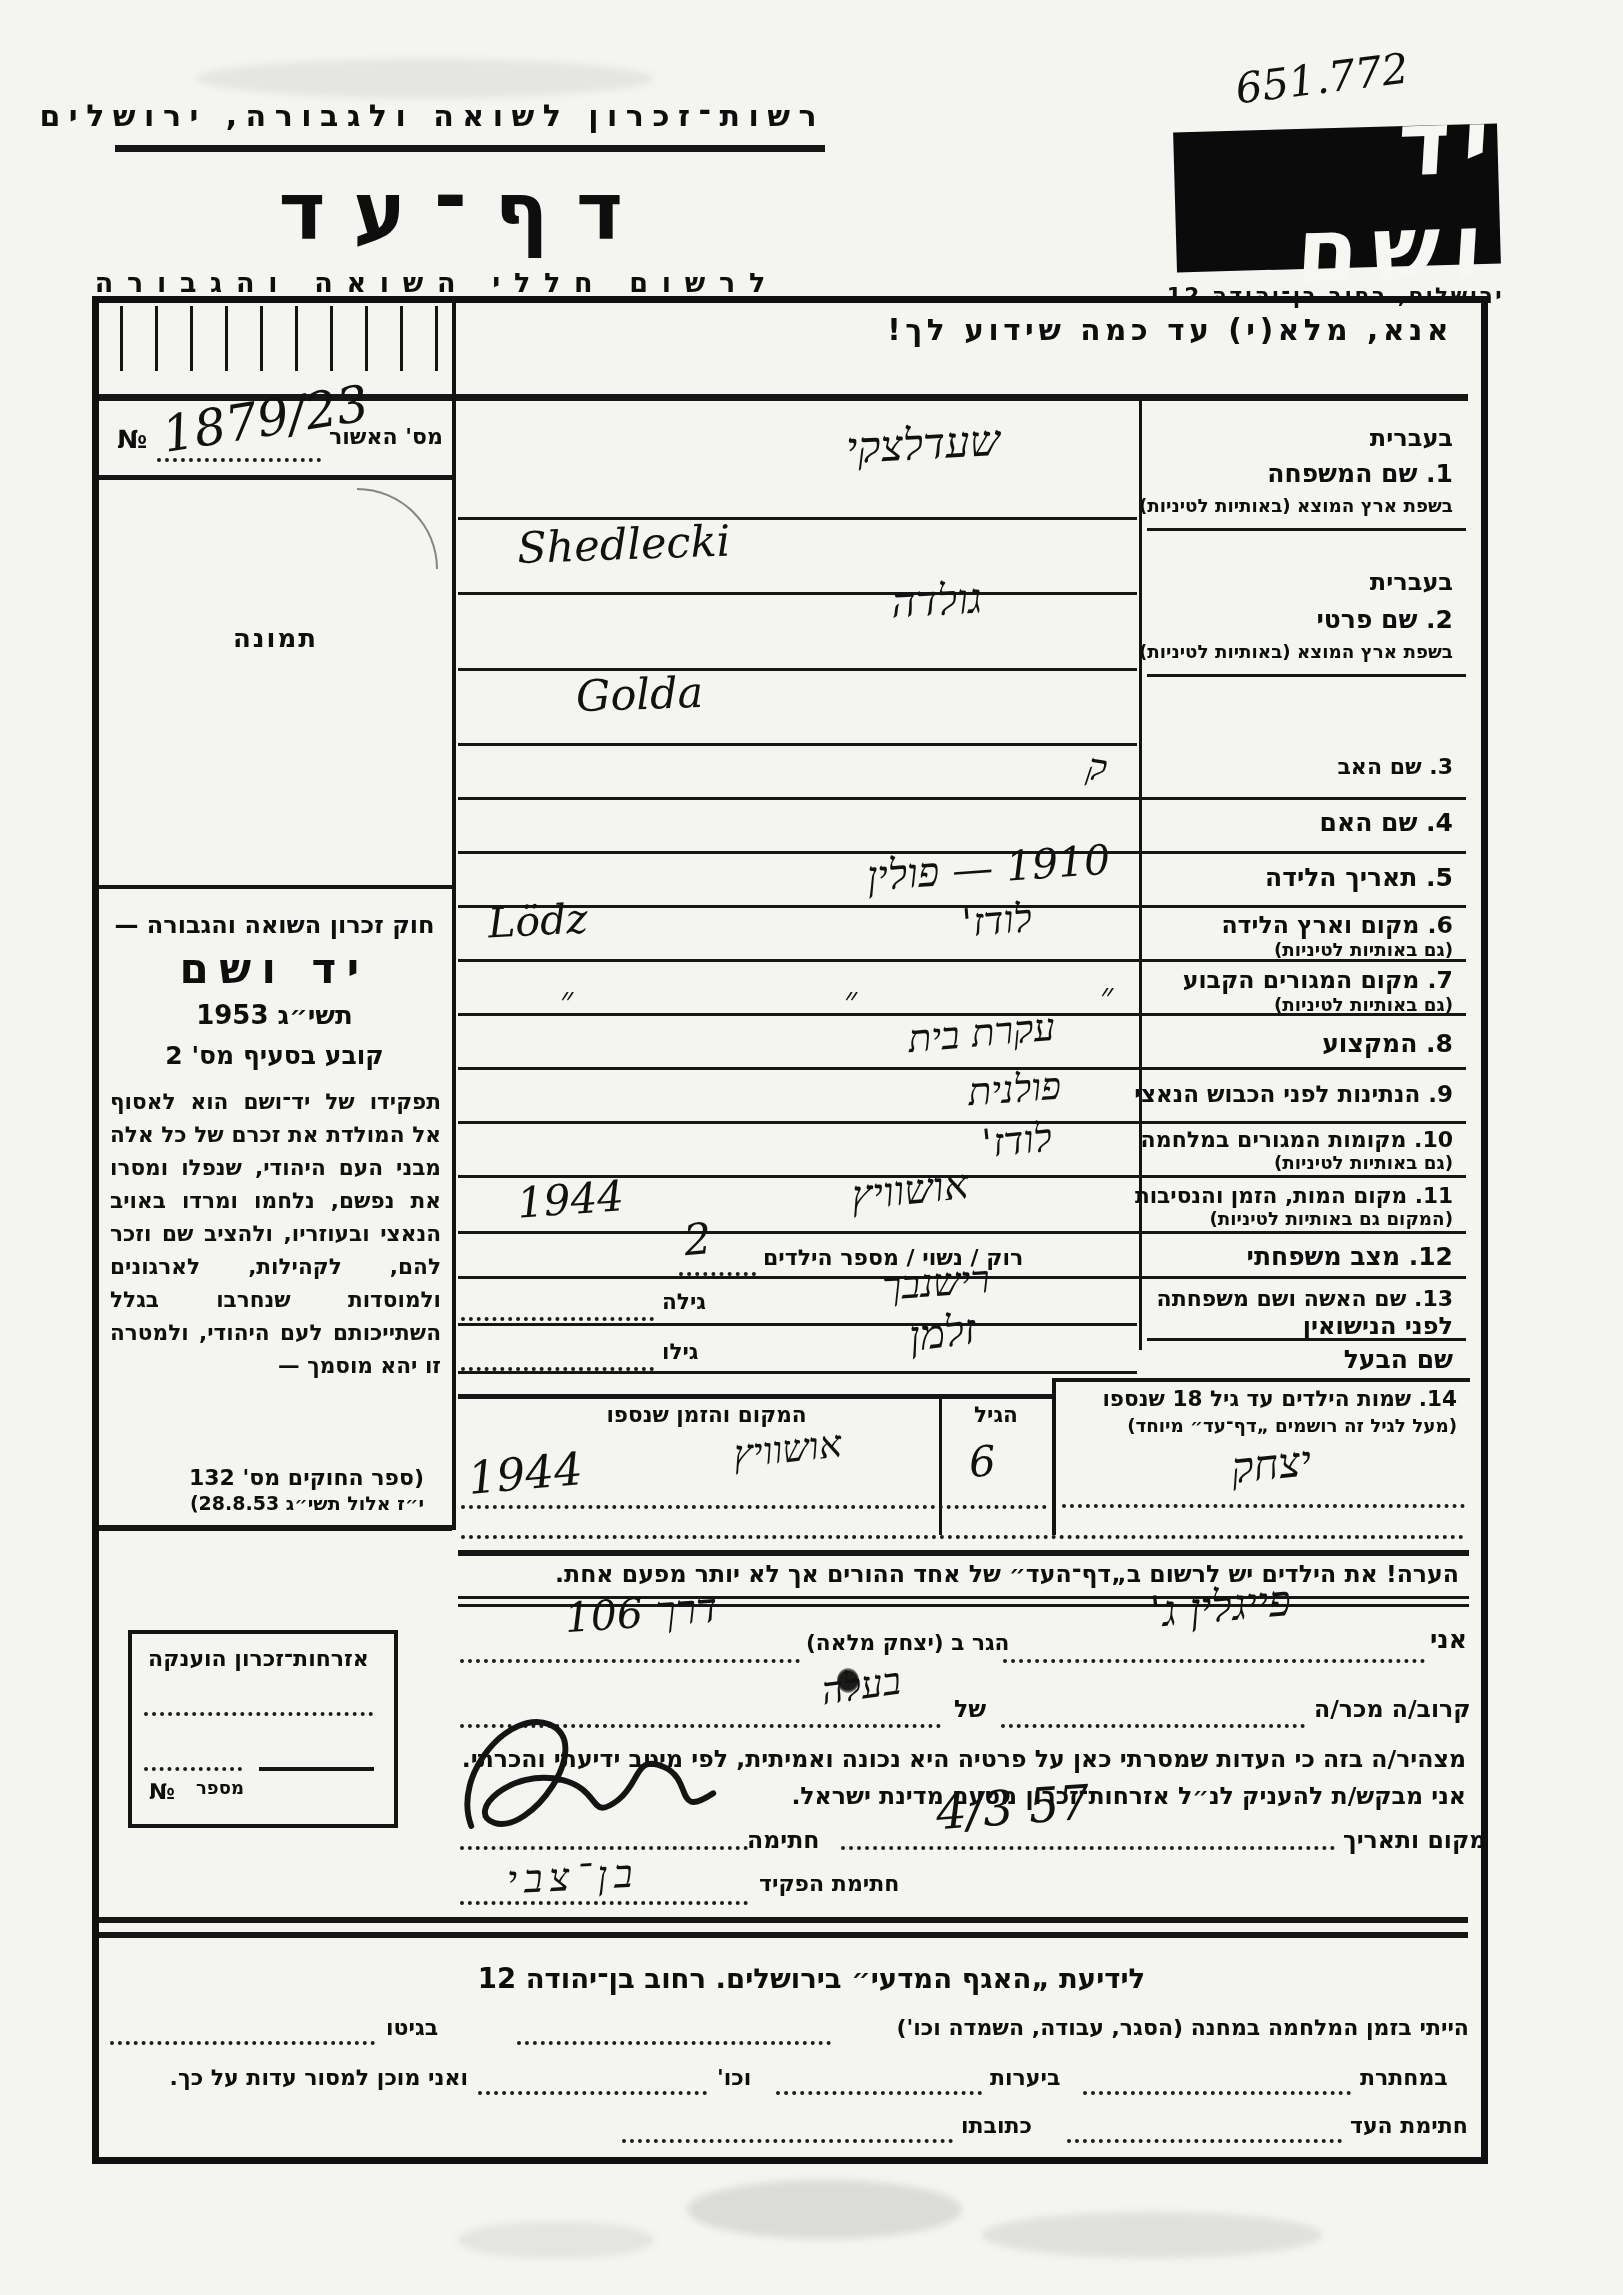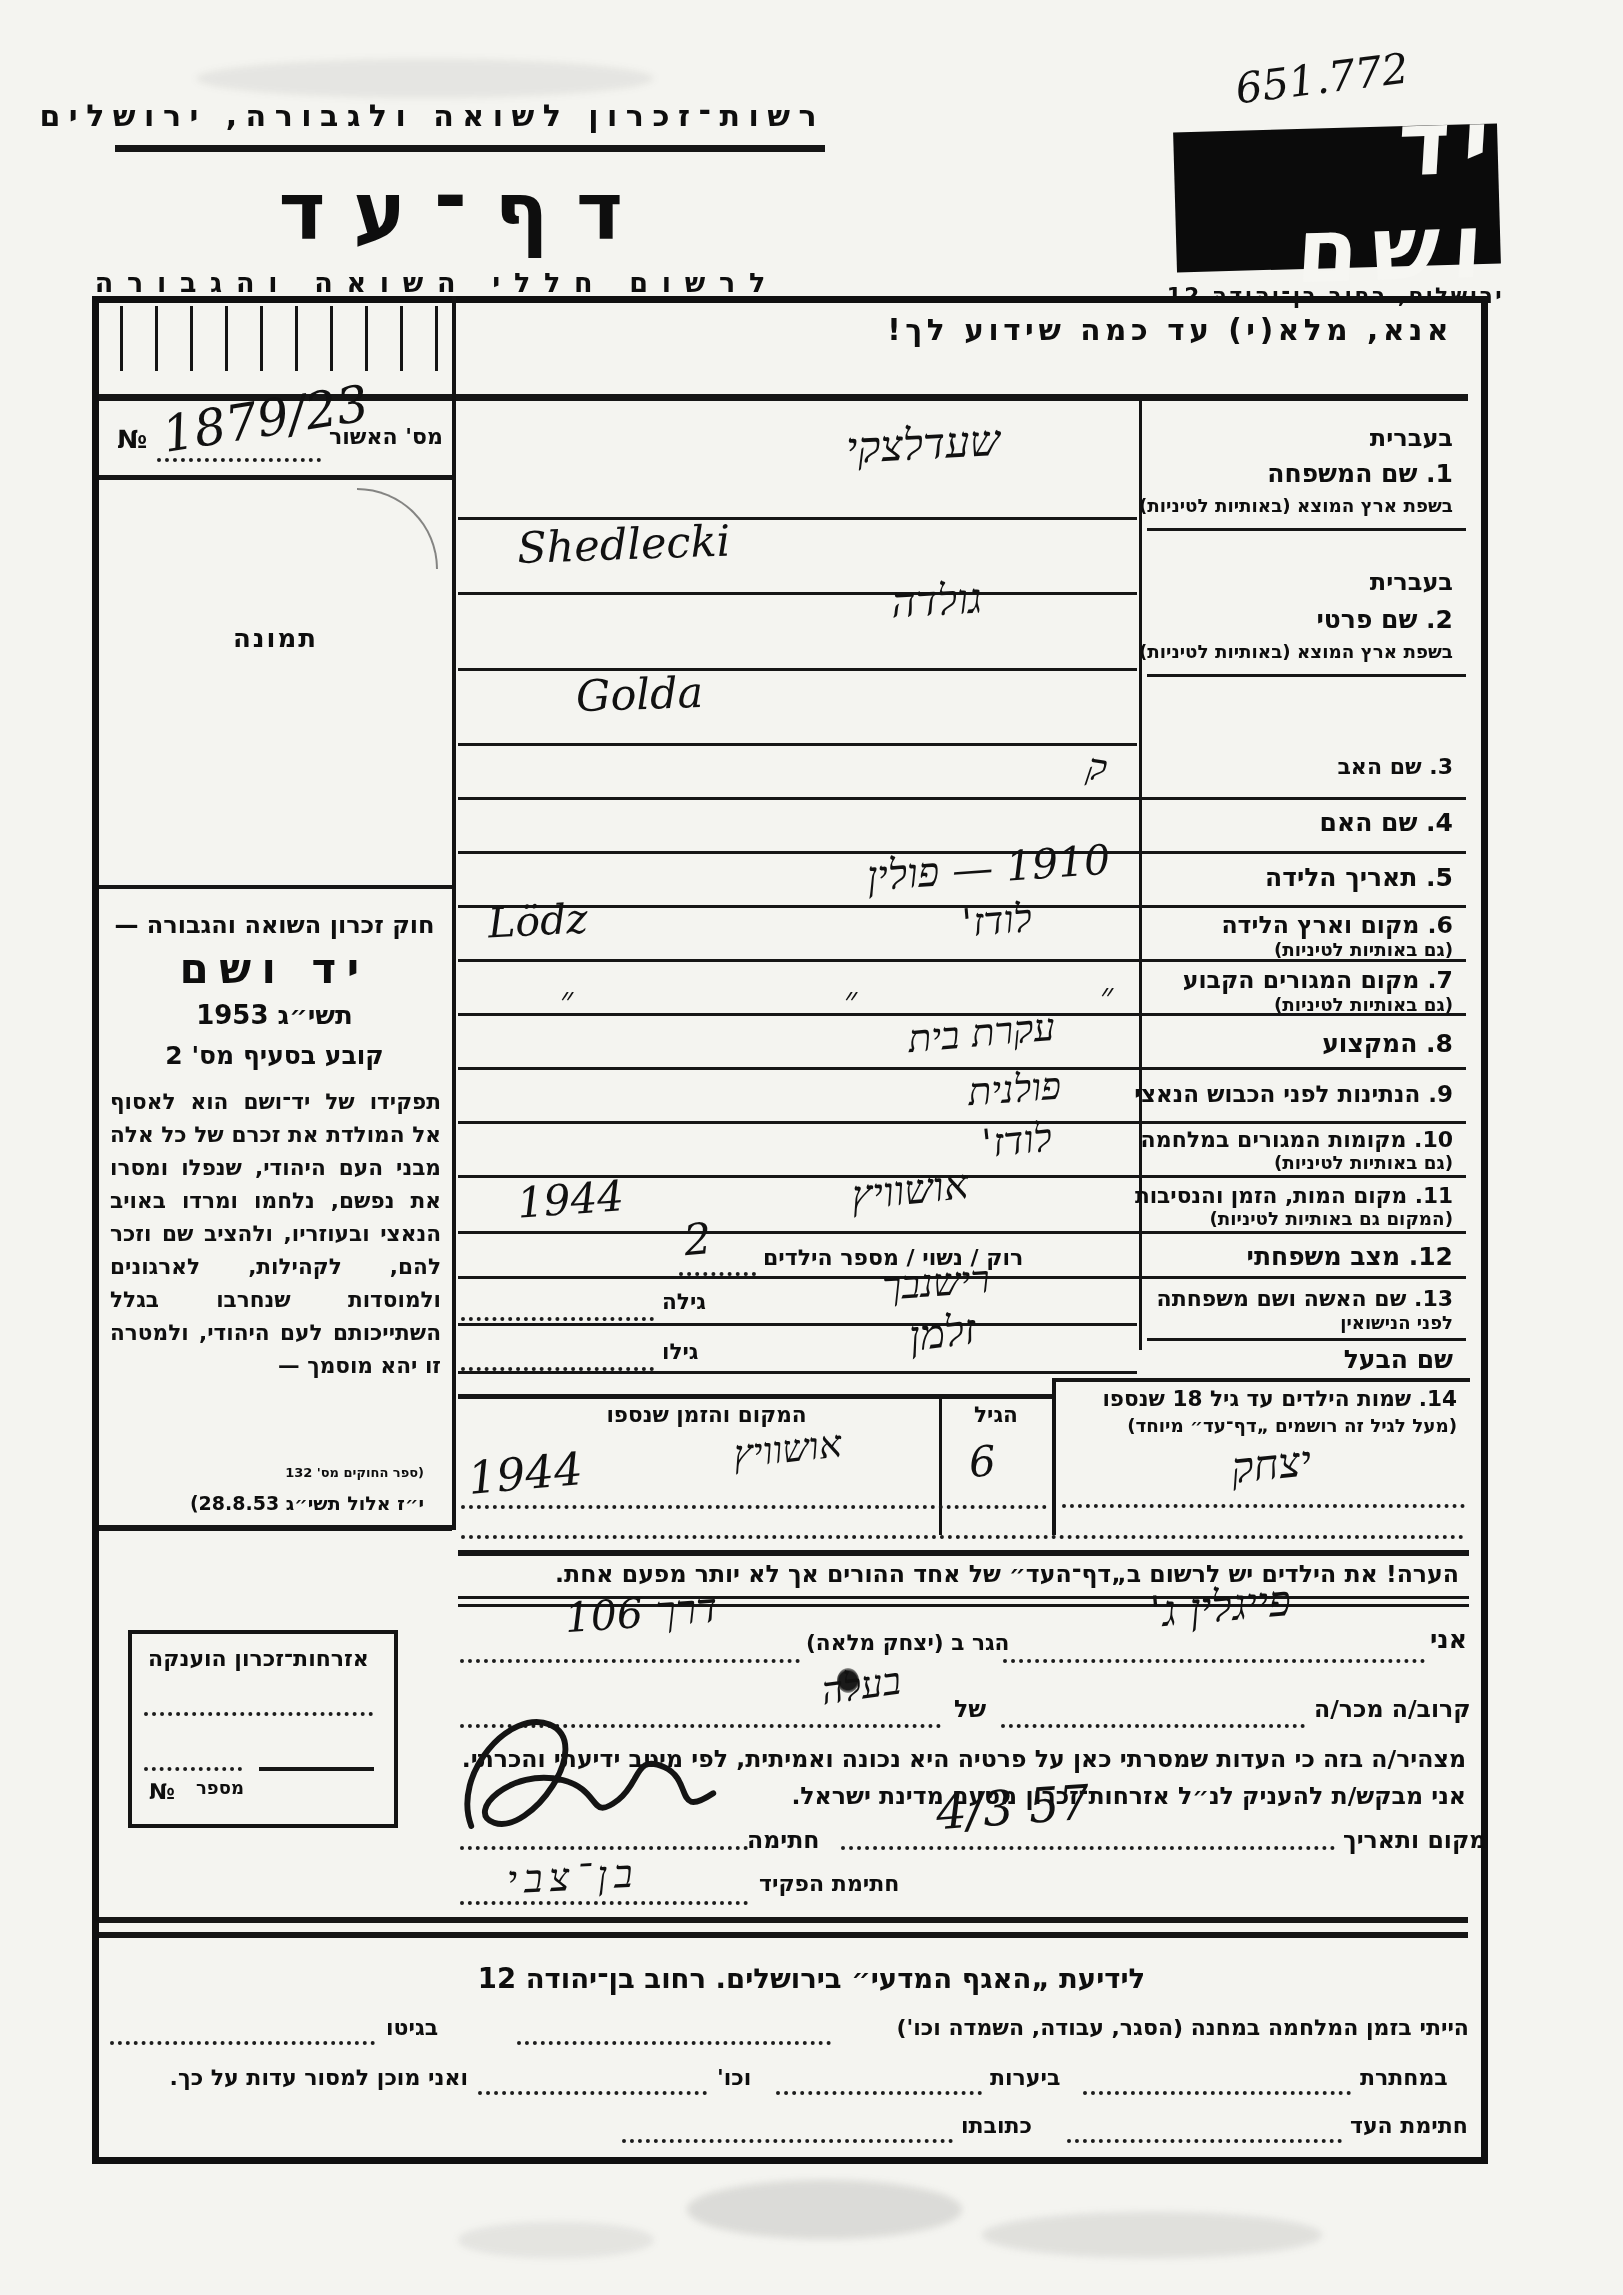--- a/index.html
+++ b/index.html
@@ -53,21 +53,21 @@
 
   <div class="abs lbl ctr" style="left:99px;top:623px;width:353px;font-size:26px;letter-spacing:2px;">תמונה</div>
   <div class="arc" style="left:357px;top:488px;width:79px;height:79px;"></div>
   <div class="rule" style="left:99px;top:885px;width:353px;height:3.9px;"></div>
 
   <div class="abs lbl ctr" style="left:101px;top:911px;width:347px;font-size:24px;">חוק זכרון השואה והגבורה —</div>
   <div class="abs lbl ctr" style="left:101px;top:944px;width:347px;font-size:42px;letter-spacing:10.5px;">יד ושם</div>
   <div class="abs lbl ctr" style="left:101px;top:1000px;width:347px;font-size:26px;">תשי״ג 1953</div>
   <div class="abs lbl ctr" style="left:101px;top:1041px;width:347px;font-size:25px;">קובע בסעיף מס' 2</div>
   <div class="abs lawp" style="left:110px;top:1085px;width:331px;">תפקידו של יד־ושם הוא לאסוף אל המולדת את זכרם של כל אלה מבני העם היהודי, שנפלו ומסרו את נפשם, נלחמו ומרדו באויב הנאצי ובעוזריו, ולהציב שם וזכר להם, לקהילות, לארגונים ולמוסדות שנחרבו בגלל השתייכותם לעם היהודי, ולמטרה זו יהא מוסמך —</div>
-  <div class="abs lbl rgt" style="left:110px;top:1465px;width:314px;font-size:13px;">(ספר החוקים מס' 132</div>
+  <div class="abs lbl rgt" style="left:110px;top:1465px;width:314px;font-size:22px;">(ספר החוקים מס' 132</div>
   <div class="abs lbl rgt" style="left:110px;top:1492px;width:314px;font-size:19px;">י״ז אלול תשי״ג 28.8.53)</div>
   <div class="rule" style="left:99px;top:1525px;width:353px;height:5.9px;"></div>
 
   <div class="dotbox" style="left:128px;top:1630px;width:262px;height:190px;"></div>
   <div class="abs lbl ctr" style="left:134px;top:1646px;width:249px;font-size:22px;">אזרחות־זכרון הוענקה</div>
   <div class="dots" style="left:144px;top:1712px;width:229px;"></div>
   <div class="dots" style="left:144px;top:1767px;width:98px;"></div>
   <div class="rule" style="left:259px;top:1767px;width:115px;height:3.9px;"></div>
   <div class="abs lbl" style="left:196px;top:1777px;font-size:18px;">מספר</div>
   <div class="abs lbl" style="left:149px;top:1779px;font-size:21.6px;">№</div>
@@ -93,21 +93,21 @@
   <div class="abs lbl rgt" style="left:1145px;top:966px;width:308px;font-size:23.6px;">7. מקום המגורים הקבוע</div>
   <div class="abs lbl rgt" style="left:1145px;top:994px;width:308px;font-size:18.3px;">(גם באותיות לטיניות)</div>
   <div class="abs lbl rgt" style="left:1145px;top:1029px;width:308px;font-size:25px;">8. המקצוע</div>
   <div class="abs lbl rgt" style="left:1145px;top:1081px;width:308px;font-size:23px;">9. הנתינות לפני הכבוש הנאצי</div>
   <div class="abs lbl rgt" style="left:1145px;top:1127px;width:308px;font-size:22px;">10. מקומות המגורים במלחמה</div>
   <div class="abs lbl rgt" style="left:1145px;top:1152px;width:308px;font-size:18.3px;">(גם באותיות לטיניות)</div>
   <div class="abs lbl rgt" style="left:1145px;top:1183px;width:308px;font-size:21.6px;">11. מקום המות, הזמן והנסיבות</div>
   <div class="abs lbl rgt" style="left:1145px;top:1208px;width:308px;font-size:18.3px;">(המקום גם באותיות לטיניות)</div>
   <div class="abs lbl rgt" style="left:1145px;top:1242px;width:308px;font-size:25px;">12. מצב משפחתי</div>
   <div class="abs lbl rgt" style="left:1145px;top:1286px;width:308px;font-size:22px;">13. שם האשה ושם משפחתה</div>
-  <div class="abs lbl rgt" style="left:1145px;top:1312px;width:308px;font-size:18px;">לפני הנישואין</div>
+  <div class="abs lbl rgt" style="left:1145px;top:1312px;width:308px;font-size:24px;">לפני הנישואין</div>
   <div class="rule" style="left:1147px;top:1338px;width:319px;height:3.3px;"></div>
   <div class="abs lbl rgt" style="left:1145px;top:1345px;width:308px;font-size:25px;">שם הבעל</div>
 
   <div class="rule" style="left:458px;top:517px;width:679px;height:2.6px;"></div>
   <div class="hw" style="left:720px;top:419px;width:406px;font-size:43px;transform:rotate(-3deg);text-align:center;">שעדלצקי</div>
 
   <div class="rule" style="left:458px;top:592px;width:679px;height:2.6px;"></div>
   <div class="hw" dir="ltr" style="left:517px;top:517px;width:340px;font-size:43px;transform:rotate(-2deg);">Shedlecki</div>
 
   <div class="rule" style="left:458px;top:668px;width:679px;height:2.6px;"></div>

